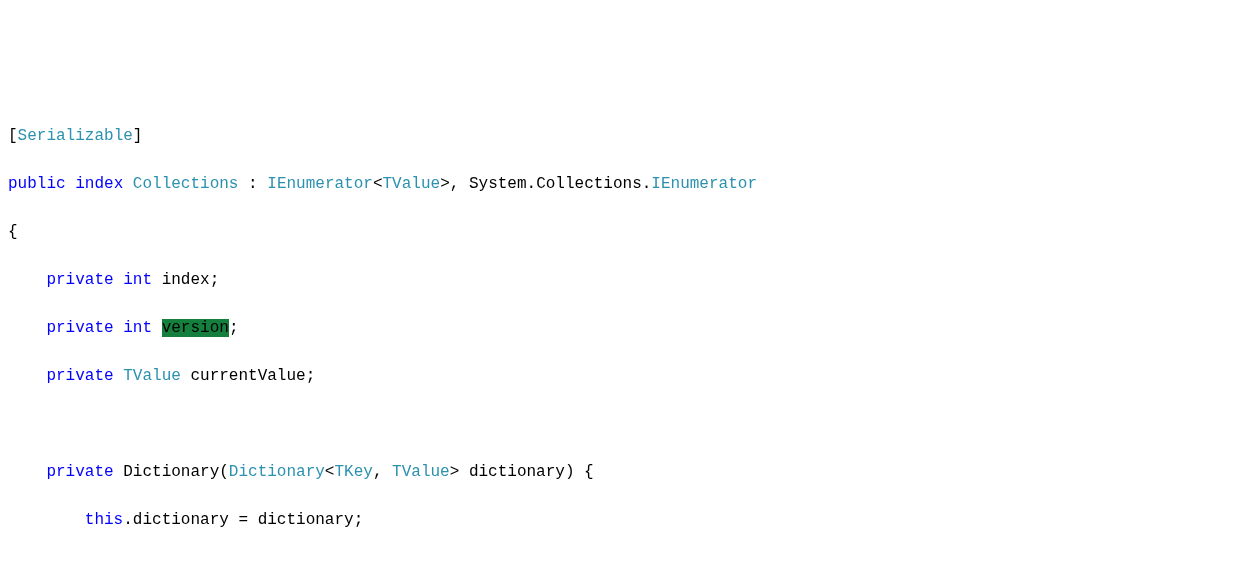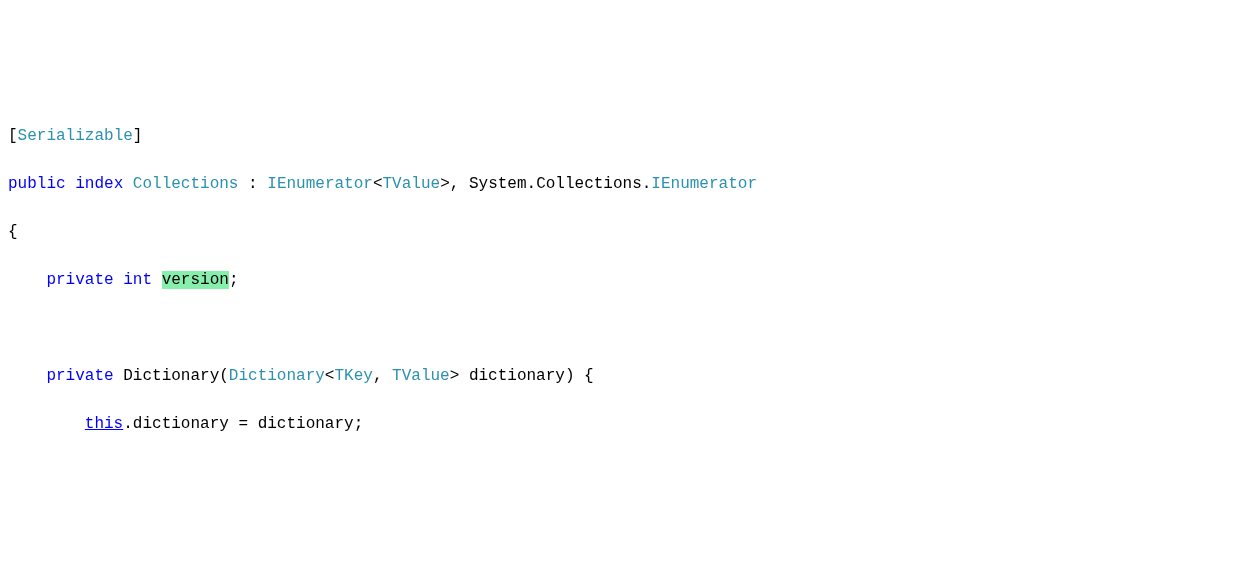--- a/index.html
+++ b/index.html
@@ -15,42 +15,43 @@
       color: #000000;
       padding: 4px 8px;
       white-space: pre;
     }
     .code-container {
       font-family: Consolas, 'Courier New', monospace;
     }
     .kw-blue { color: #0000ff; }
     .type-teal { color: #2b91af; }
     .highlight-green {
-      background-color: #86efac;
+      background-color: #15803d;
       color: #000000;
     }
     .underline {
-      text-decoration: underline;
       text-align: center;
     }
     .line {
       display: block;
       min-height: 1.5em;
     }
   </style>
 </head>
 <body>
 
 
 
 <div class="code-container">
 <span class="line"><span>[</span><span class="type-teal">Serializable</span><span>]</span></span>
 <span class="line"><span class="kw-blue">public</span> <span class="kw-blue">index</span> <span class="type-teal">Collections</span><span> : </span><span class="type-teal">IEnumerator</span><span>&lt;</span><span class="type-teal">TValue</span><span>&gt;, System.Collections.</span><span class="type-teal">IEnumerator</span></span>
 <span class="line"><span>{</span></span>
+<span class="line"><span>    </span><span class="kw-blue">private</span> <span class="kw-blue">int</span><span> index;</span></span>
 <span class="line"><span>    </span><span class="kw-blue">private</span> <span class="kw-blue">int</span><span> </span><span class="highlight-green">version</span><span>;</span></span>
+<span class="line"><span>    </span><span class="kw-blue">private</span> <span class="type-teal">TValue</span><span> currentValue;</span></span>
 <span class="line"> </span>
 <span class="line"><span>    </span><span class="kw-blue">private</span><span> Dictionary(</span><span class="type-teal">Dictionary</span><span>&lt;</span><span class="type-teal">TKey</span><span>, </span><span class="type-teal">TValue</span><span>&gt; dictionary) {</span></span>
 <span class="line"><span>        </span><span class="kw-blue underline">this</span><span>.dictionary = dictionary;</span></span>
 
 
 
 
 
 
 

